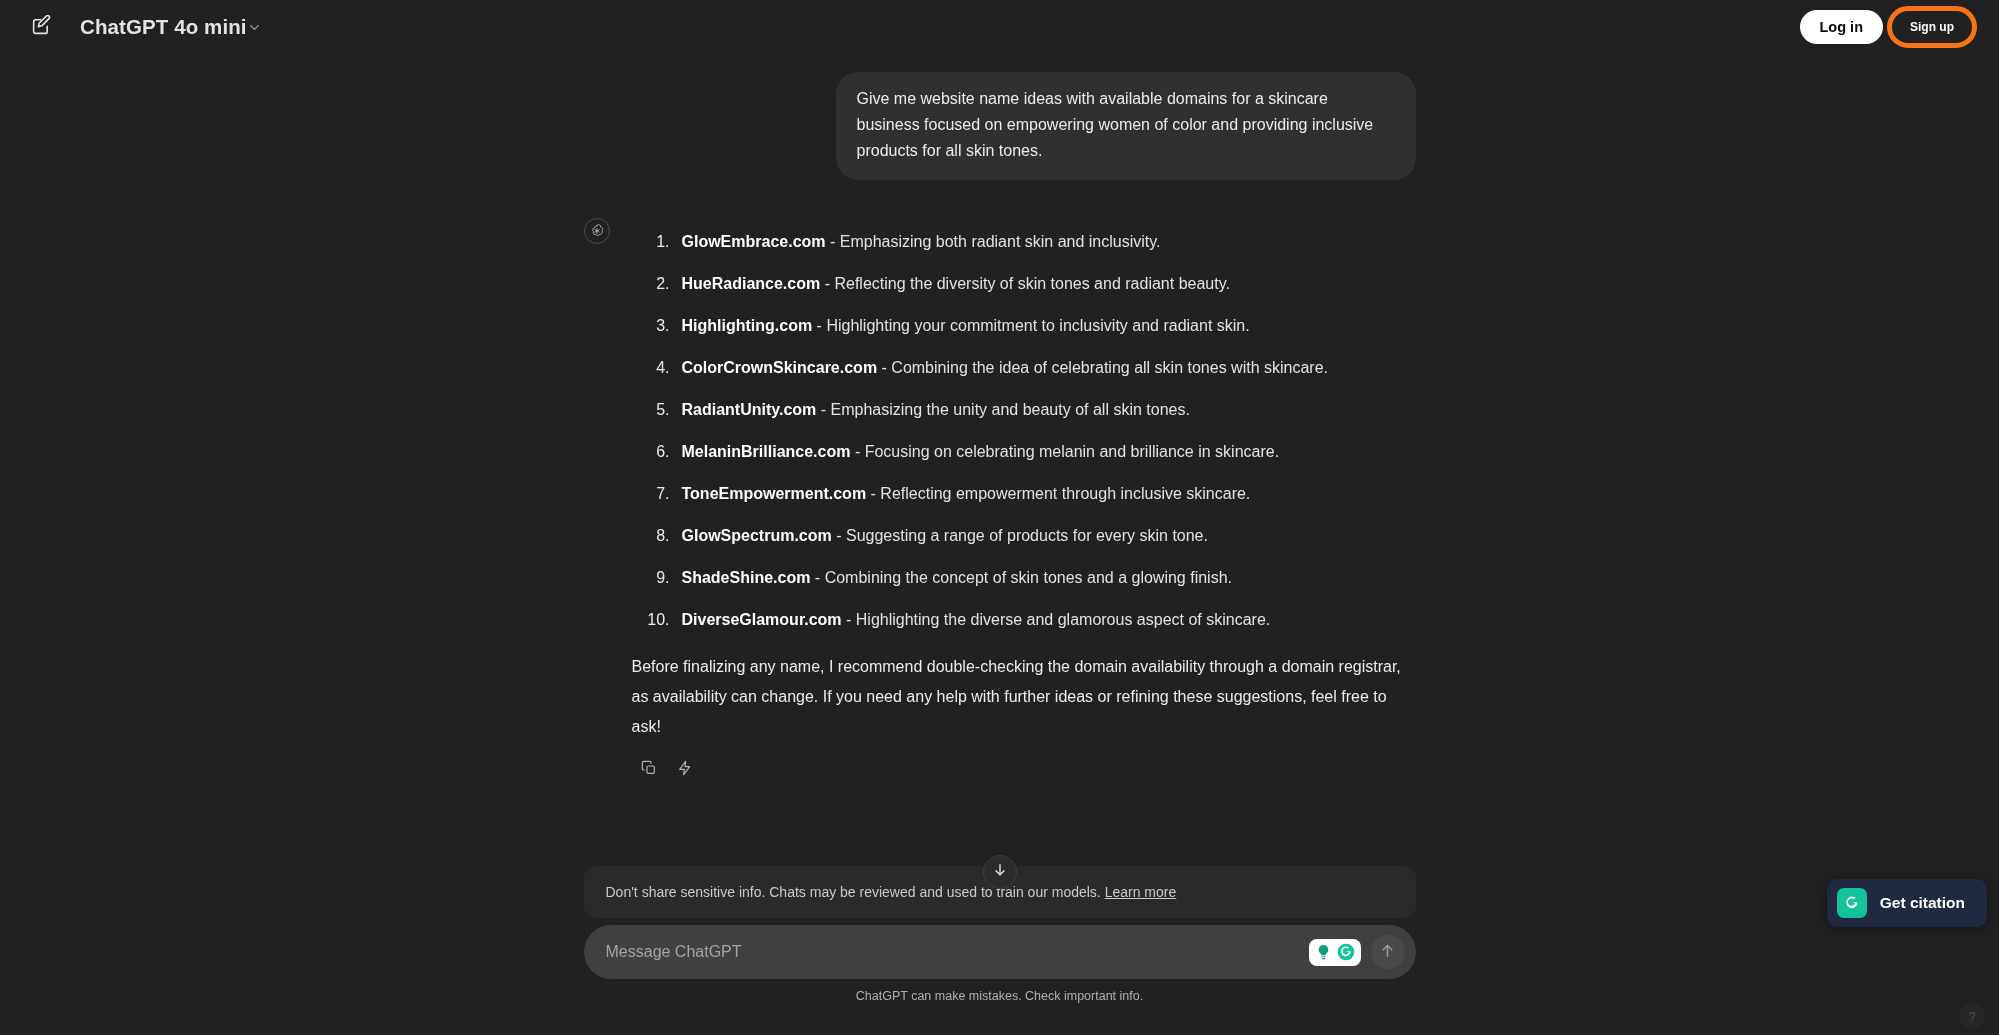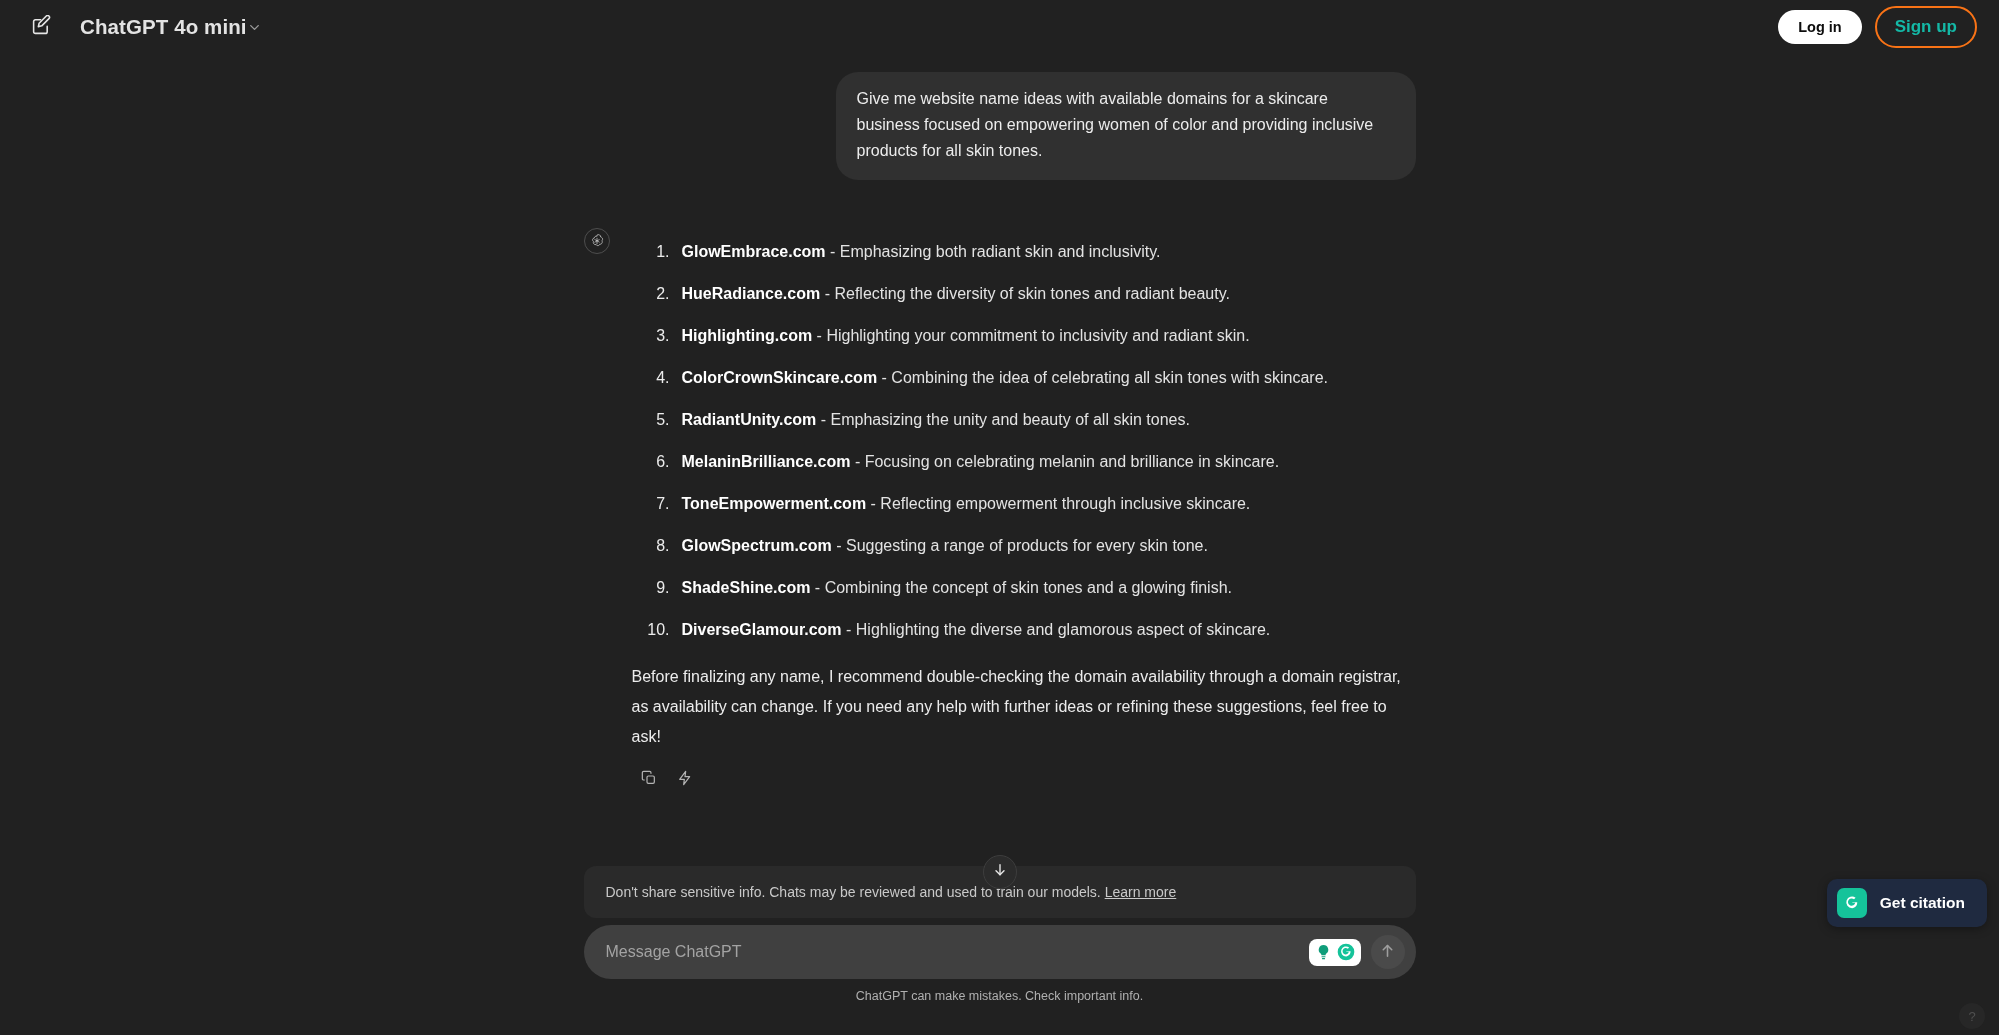--- a/index.html
+++ b/index.html
@@ -52,39 +52,39 @@
     font-weight: 600;
     color: #e3e3e3;
     letter-spacing: .1px;
   }
   .chev { color: #9b9b9b; display: flex; align-items: center; }
 
   .topbar-right {
     margin-left: auto;
     display: flex;
     align-items: center;
-    gap: 13px;
+    gap: 4px;
   }
   .btn-login {
     background: #ffffff;
     color: #0d0d0d;
     border: none;
     border-radius: 999px;
     font-size: 14.5px;
     font-weight: 600;
     padding: 9px 20px;
     cursor: pointer;
     font-family: "Liberation Sans", sans-serif;
   }
   .btn-signup {
     background: transparent;
-    color: #14b8a6;
-    border: 2px solid #f97316;
+    color: #ffffff;
+    border: 5px solid #f97316;
     border-radius: 999px;
-    font-size: 17px;
+    font-size: 12px;
     font-weight: 600;
     padding: 9px 18px;
     cursor: pointer;
     font-family: "Liberation Sans", sans-serif;
   }
 
   
   .conversation {
     position: absolute;
     top: 54px;
@@ -94,21 +94,21 @@
   }
   .thread {
     width: 832px;
     margin: 0 auto;
     padding-top: 18px;
   }
 
   .user-row {
     display: flex;
     justify-content: flex-end;
-    margin-bottom: 44px;
+    margin-bottom: 34px;
   }
   .user-bubble {
     background: #303030;
     border-radius: 22px;
     padding: 14px 21px 16px 21px;
     max-width: 580px;
     font-size: 16px;
     line-height: 26px;
     color: #ececec;
   }

